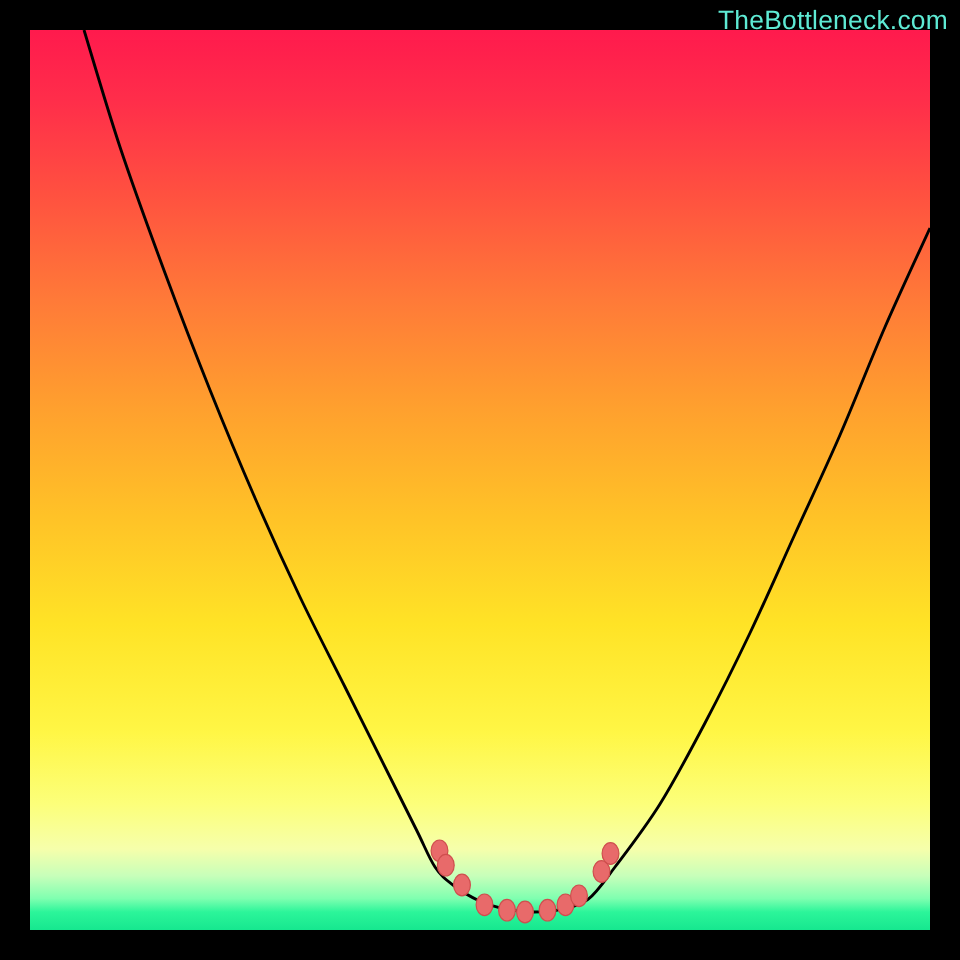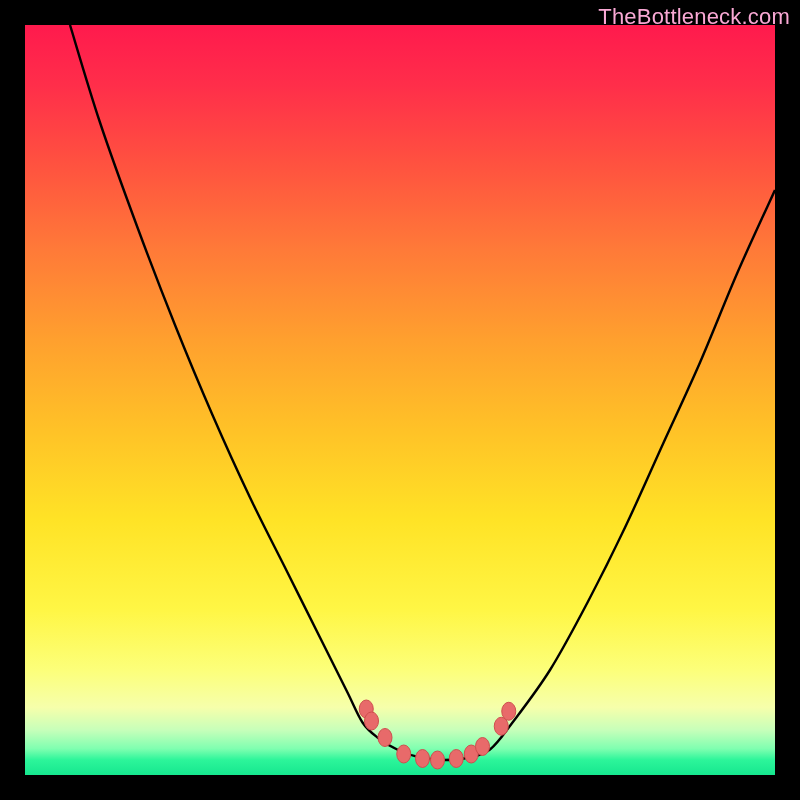--- a/index.html
+++ b/index.html
@@ -48,21 +48,21 @@
     );
   }
   .curve {
     position: absolute;
     inset: 0;
   }
   .watermark {
     position: absolute;
     top: 4px;
     right: 10px;
-    color: #f9a8d4;
+    color: #5eead4;
     font-size: 22px;
     letter-spacing: 0.2px;
     user-select: none;
   }
 </style>
 </head>
 <body>
 
 <div class="frame">
   <div class="plot">

